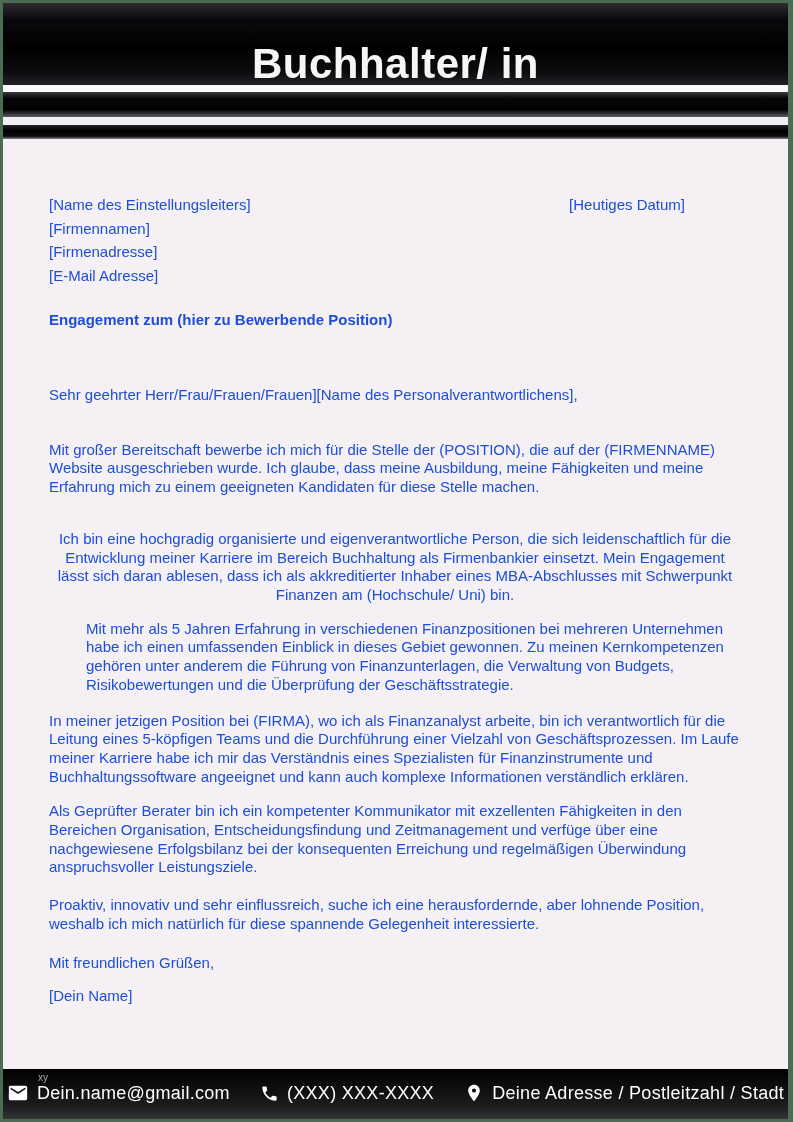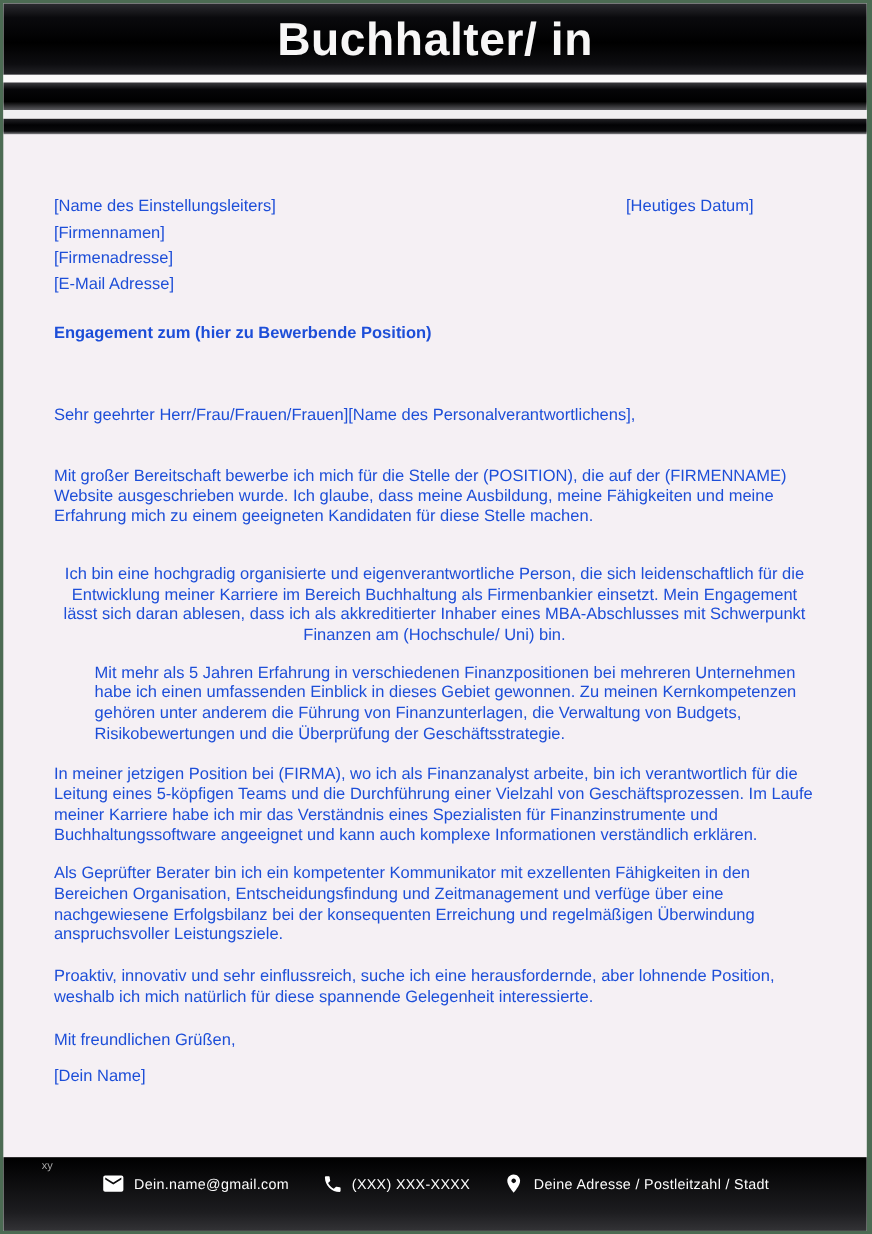--- a/index.html
+++ b/index.html
@@ -11,22 +11,22 @@
   .frame {
     position: relative;
     width: 793px; height: 1122px;
     border: 3px solid #4c6b53;
     border-right-width: 5px;
     background: #f5f0f4;
     overflow: hidden;
   }
   
   .masthead {
-    height: 65px;
-    display: flex; align-items: center; justify-content: center;
+    height: 82px;
+    display: flex; align-items: flex-end; justify-content: center;
     background: linear-gradient(180deg, #2c2c31 0%, #0a0a0d 20%, #000 55%, #0d0d10 85%, #232327 100%);
   }
   .masthead h1 {
     color: #f7f6f6;
     font-size: 42px;
     font-weight: bold;
     letter-spacing: 0.5px;
     line-height: 1;
   }
   .stripe-white-1 { height: 7px;  background: #fbfafa; }
@@ -60,21 +60,21 @@
   .para-4 { margin-top: 17px; }
   .para-5 { margin-top: 16px; }
   .para-6 { margin-top: 19px; }
   .closing   { margin-top: 20px; }
   .signature { margin-top: 15px; }
 
   
   .footer {
     position: absolute;
     left: 0; right: 0; bottom: 0;
-    height: 67px;
+    height: 50px;
     background: linear-gradient(180deg, #000 0%, #111113 45%, #1d1d20 75%, #333336 100%);
     color: #fff;
   }
   .footer-watermark {
     position: absolute;
     top: 3px; left: 35px;
     font-size: 10px;
     color: #a8a8a8;
   }
   .contact-row {
@@ -82,21 +82,21 @@
     left: 0; right: 0; top: 13px;
     display: flex;
     justify-content: center;
     align-items: center;
     gap: 30px;
   }
   .contact-item {
     display: flex;
     align-items: center;
     gap: 8px;
-    font-size: 13px;
+    font-size: 18px;
     color: #fdfdfd;
     letter-spacing: 0.3px;
   }
   .contact-item svg { display: block; }
 </style>
 </head>
 <body>
 
 <div class="frame">
 

